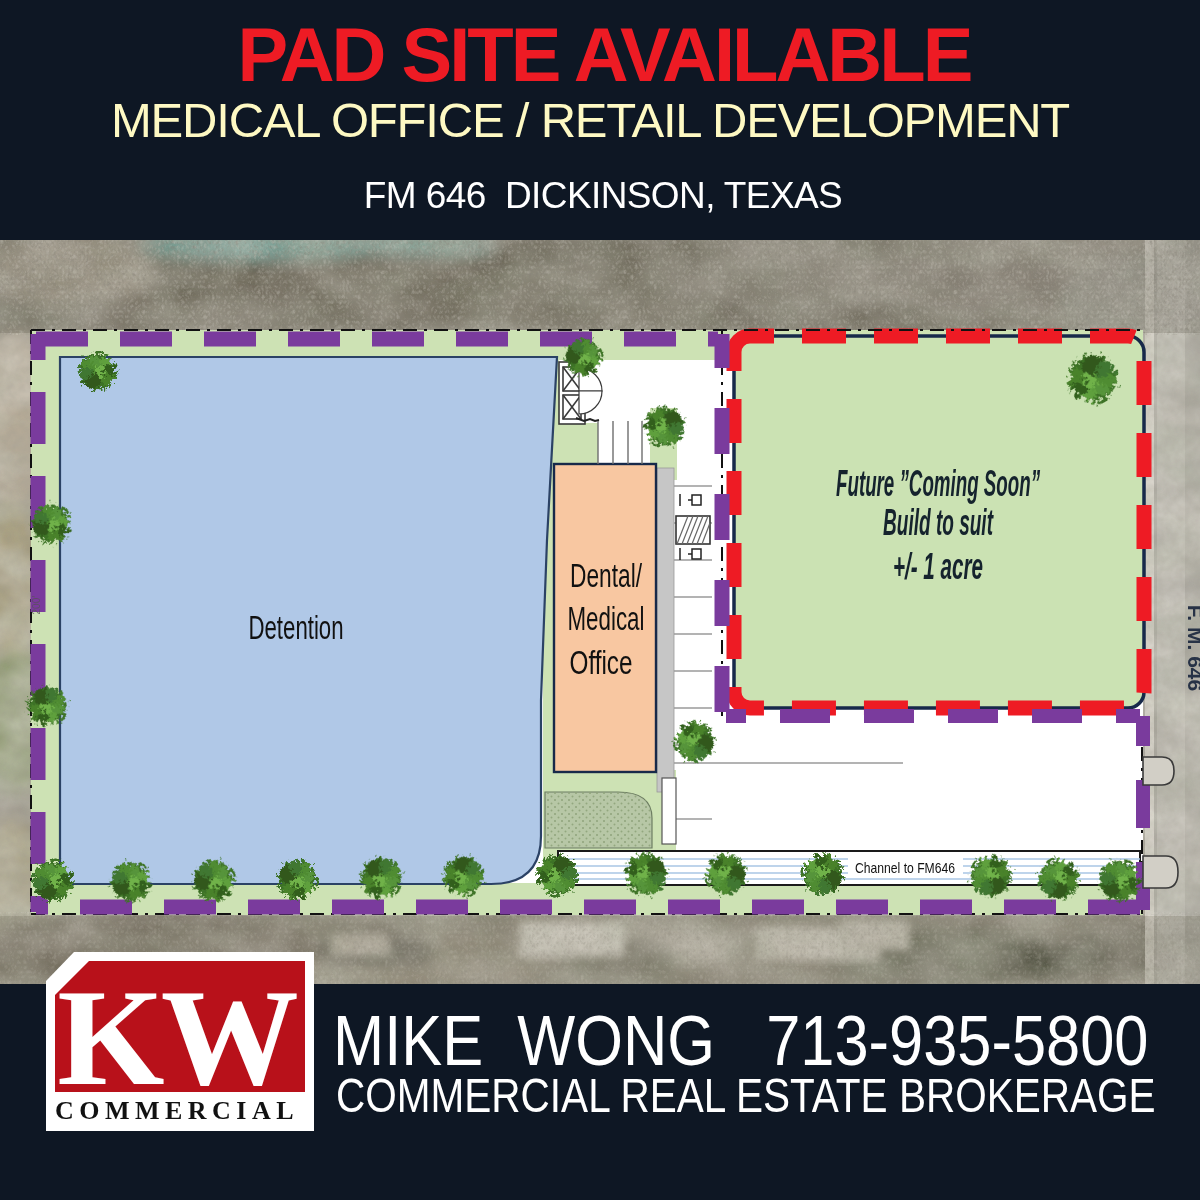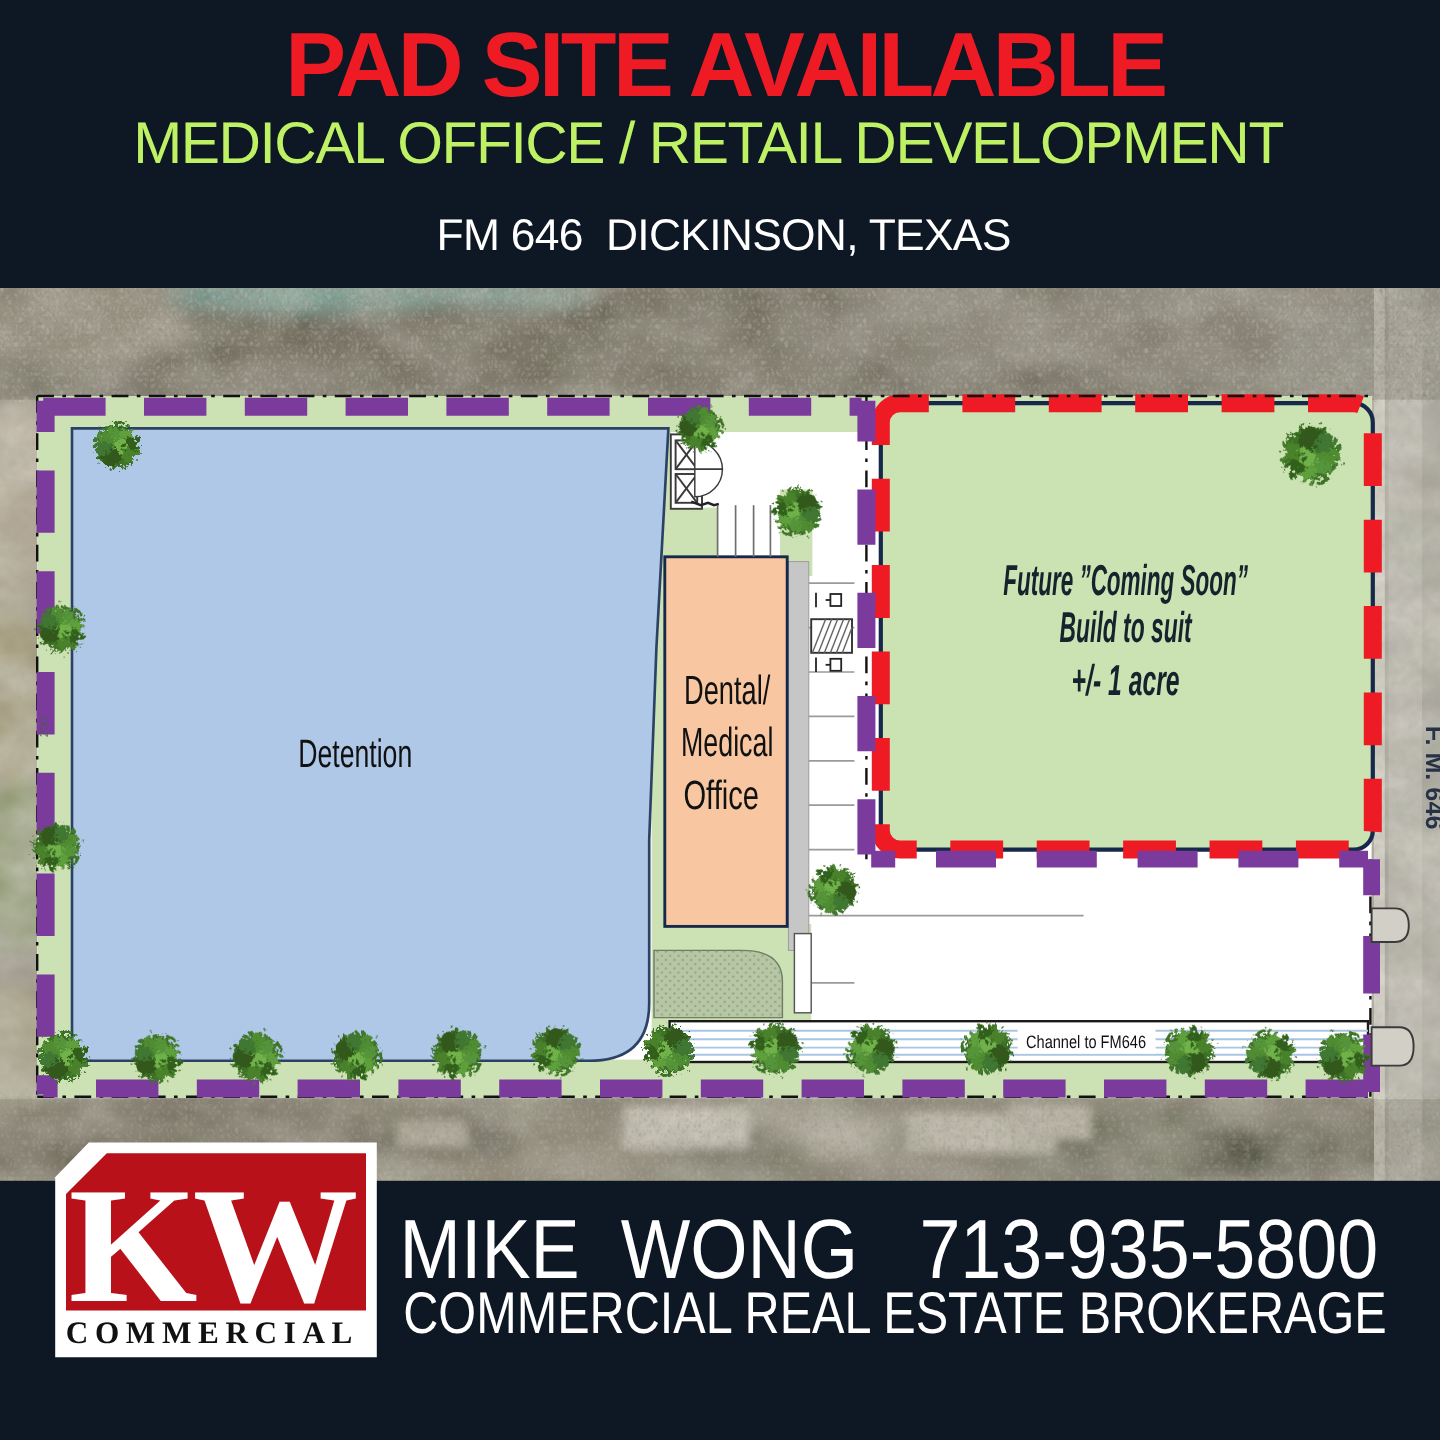--- a/index.html
+++ b/index.html
@@ -6,21 +6,21 @@
   body{width:1200px;height:1200px;position:relative;background:#0e1724;font-family:"Liberation Sans",sans-serif;overflow:hidden;}
   .abs{position:absolute;}
 </style>
 </head>
 <body>
 
 <div class="abs" style="left:0;top:0;width:1200px;height:240px;background:#0e1724;"></div>
 
 <div class="abs" style="left:4px;top:11px;width:1200px;text-align:center;color:#ee1b24;font-size:76px;font-weight:bold;letter-spacing:-3px;">PAD SITE AVAILABLE</div>
 
-<div class="abs" style="left:0;top:92px;width:1180px;text-align:center;color:#bef264;font-size:49px;font-weight:normal;letter-spacing:-1.2px;">MEDICAL OFFICE / RETAIL DEVELOPMENT</div>
+<div class="abs" style="left:0;top:92px;width:1180px;text-align:center;color:#fef9c3;font-size:49px;font-weight:normal;letter-spacing:-1.2px;">MEDICAL OFFICE / RETAIL DEVELOPMENT</div>
 
 <div class="abs" style="left:3px;top:175px;width:1200px;text-align:center;color:#ffffff;font-size:37px;letter-spacing:-0.6px;">FM 646&nbsp; DICKINSON, TEXAS</div>
 
 <svg class="abs" style="left:0;top:240px;" width="1200" height="745" viewBox="0 240 1200 745">
   <defs>
     <filter id="mottleD" x="0%" y="0%" width="100%" height="100%">
       <feTurbulence type="fractalNoise" baseFrequency="0.013 0.02" numOctaves="3" seed="11"></feTurbulence>
       <feColorMatrix type="matrix" values="0 0 0 0 0.42  0 0 0 0 0.40  0 0 0 0 0.34  0 0 0 1.4 -0.35"></feColorMatrix>
     </filter>
     <filter id="mottleL" x="0%" y="0%" width="100%" height="100%">

